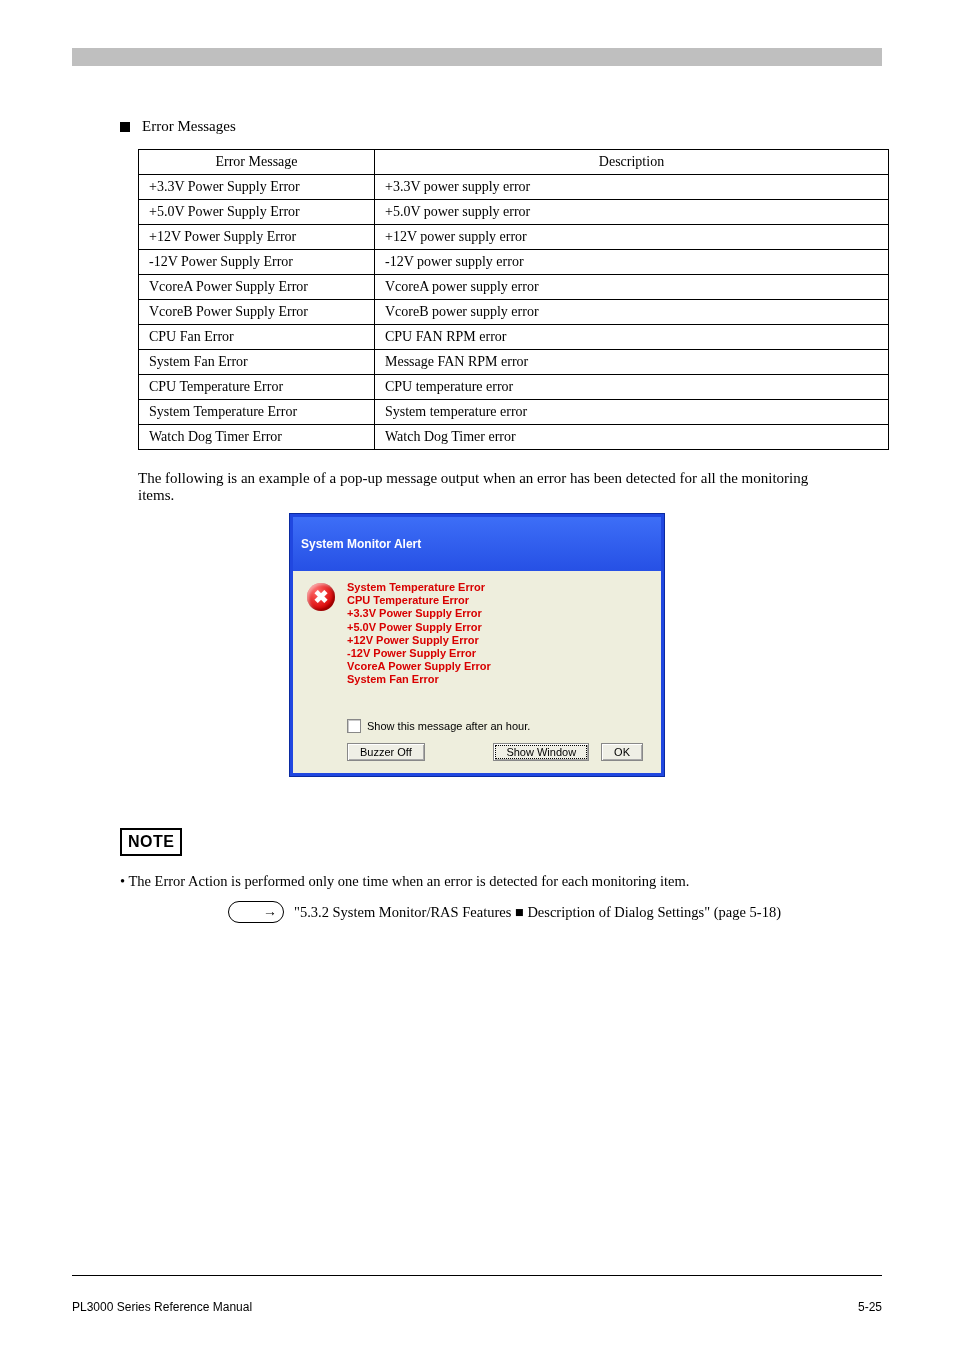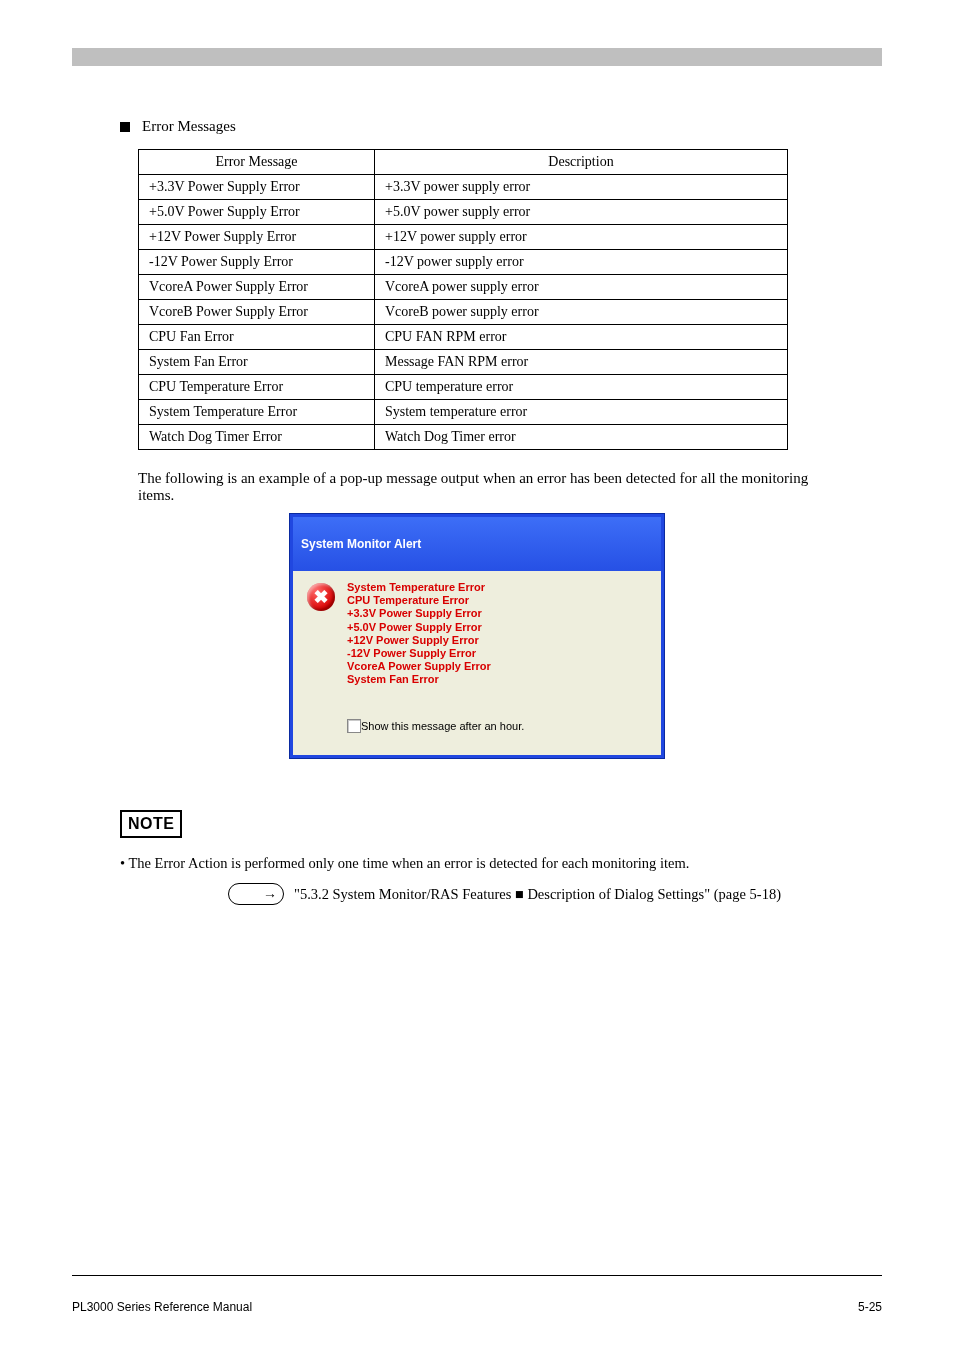--- a/index.html
+++ b/index.html
@@ -45,21 +45,21 @@
   }
   .para {
     margin: 12px 0 0 66px;
     font-size: 15px;
     line-height: 1.35;
     max-width: 700px;
   }
   .err-table {
     border-collapse: collapse;
     margin: 14px 0 0 66px;
-    width: 650px;
+    width: 751px;
     font-size: 14px;
   }
   .err-table td, .err-table th {
     border: 1px solid #000;
     padding: 4px 10px;
     text-align: left;
     font-weight: normal;
   }
   .err-table .hdr {
     text-align: center;
@@ -112,20 +112,21 @@
   .err-lines {
     color: #d80000;
     font-weight: bold;
     font-size: 11px;
     line-height: 1.2;
   }
   .err-lines div { white-space: nowrap; }
   .dlg-checkrow {
     margin: 32px 0 10px 40px;
     display: flex;
+    gap: 6px;
     align-items: center;
     font-size: 11px;
     color: #000;
   }
   .chk {
     width: 12px;
     height: 12px;
     border: 1px solid #888;
     background: #fff;
     box-shadow: inset 1px 1px 0 #c9c9c9;
@@ -298,20 +299,26 @@
             <div>+12V Power Supply Error</div>
             <div>-12V Power Supply Error</div>
             <div>VcoreA Power Supply Error</div>
             <div>System Fan Error</div>
           </div>
         </div>
         <div class="dlg-checkrow">
           <div class="chk"></div>
           <span>Show this message after an hour.</span>
         </div>
+        <div class="dlg-buttons">
+          <button class="btn">Buzzer Off</button>
+          <div class="spacer-flex"></div>
+          <button class="btn focus">Show Window</button>
+          <button class="btn">OK</button>
+        </div>
       </div>
     </div>
 
     <div class="note-row">
       <div class="note-badge">NOTE</div>
       <div class="note-text">• The Error Action is performed only one time when an error is detected for each monitoring item.</div>
     </div>
     <div class="ref-row">
       <div class="ref-arrow">→</div>
       <div class="ref-text">"5.3.2  System Monitor/RAS Features  ■ Description of Dialog Settings" (page 5-18)</div>

